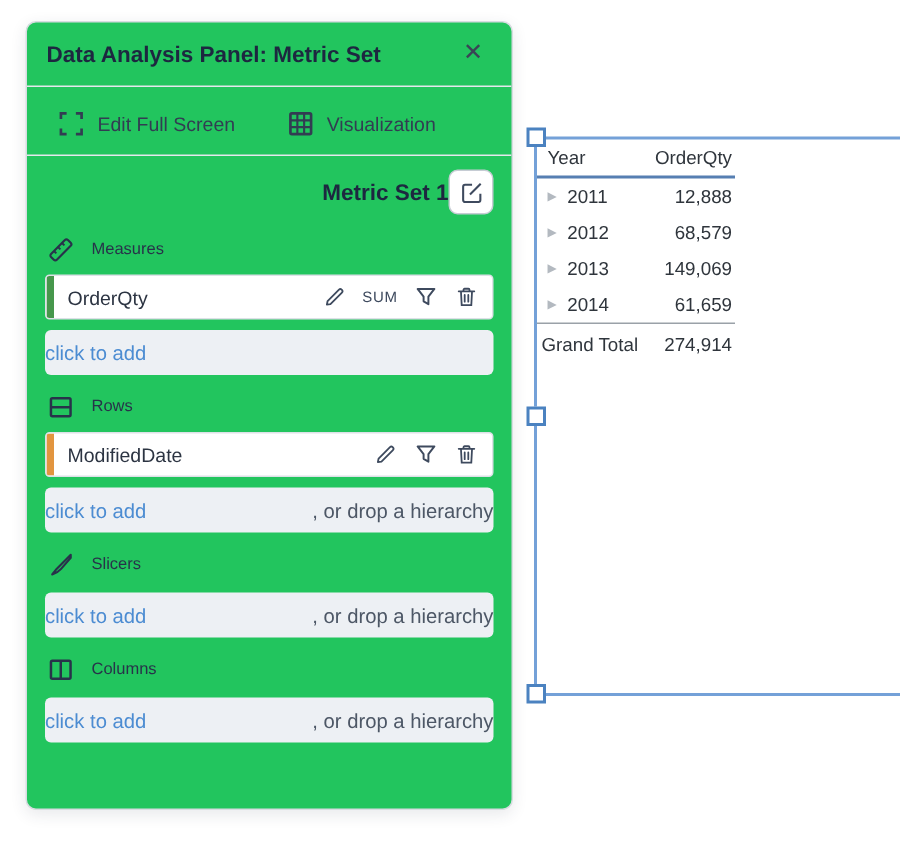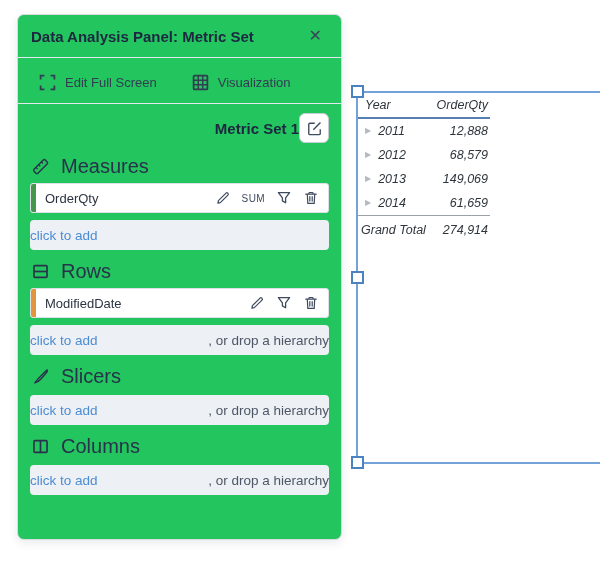--- a/index.html
+++ b/index.html
@@ -12,21 +12,21 @@
   .sel-left{left:356px;top:91px;width:2px;height:373px;}
   .sel-bottom{left:357px;top:462px;width:243px;height:2px;}
   .handle{position:absolute;width:9px;height:9px;background:#fff;
           border:2px solid var(--selection-handle-blue,#4b82c0);box-sizing:content-box;}
   .h-tl{left:351px;top:85px;}
   .h-ml{left:351px;top:271px;}
   .h-bl{left:351px;top:456px;}
 
   
   .viz-table{position:absolute;left:358px;top:93px;width:132px;font-size:12.5px;color:#2f353c;}
-  .t-row{display:flex;align-items:center;height:24px;font-style:italic;}
+  .t-row{display:flex;align-items:center;height:24px;}
   .t-head{height:24px;border-bottom:2px solid var(--table-rule-blue,#567fb2);}
   .t-year{flex:1;display:flex;align-items:center;padding-left:7px;}
   .t-val{text-align:right;padding-right:2px;white-space:nowrap;}
   .tri{color:#b3b9c0;font-size:8px;margin-right:7px;line-height:1;}
   .t-total{border-top:1px solid var(--total-rule-gray,#9aa1a8);height:27px;}
   .t-total .t-year{padding-left:3px;}
 
   
   .panel{position:absolute;left:17px;top:14px;width:325px;height:526px;background:#22c55e;
          border:1px solid #d8dce1;border-radius:7px;box-sizing:border-box;
@@ -43,21 +43,21 @@
   .tool-btn span{font-size:13px;color:#323d52;}
   .icon{display:inline-flex;color:#3e4a5e;}
 
   .metric-head{display:flex;align-items:center;justify-content:flex-end;
                padding:9px 12px 2px 13px;}
   .metric-title{font-size:15px;font-weight:700;color:#1d2740;}
   .sq-btn{width:30px;height:30px;background:#fff;border:1px solid #c6ccd4;border-radius:6px;
           display:flex;align-items:center;justify-content:center;cursor:pointer;color:#3e4a5e;padding:0;}
 
   .section-head{display:flex;align-items:center;gap:11px;margin:9px 14px 5px 13px;height:24px;}
-  .section-head span{font-size:20px;color:#28324a;}
+  .section-head span{font-size:11px;color:#28324a;}
 
   .field-row{display:flex;align-items:center;margin:2px 12px;height:30px;background:#fff;
              border:1px solid #dde1e7;border-radius:3px;overflow:hidden;box-sizing:border-box;}
   .band{width:5px;align-self:stretch;flex:none;}
   .band-green{background:var(--measure-green,#46974c);}
   .band-orange{background:var(--hierarchy-orange,#e2953f);}
   .field-name{flex:1;font-size:13px;color:#2c3442;padding-left:9px;}
   .field-actions{display:flex;align-items:center;gap:11px;padding-right:9px;}
   .field-actions .icon{cursor:pointer;}
   .agg{font-size:10px;letter-spacing:.4px;color:#3e4a5e;cursor:pointer;}

